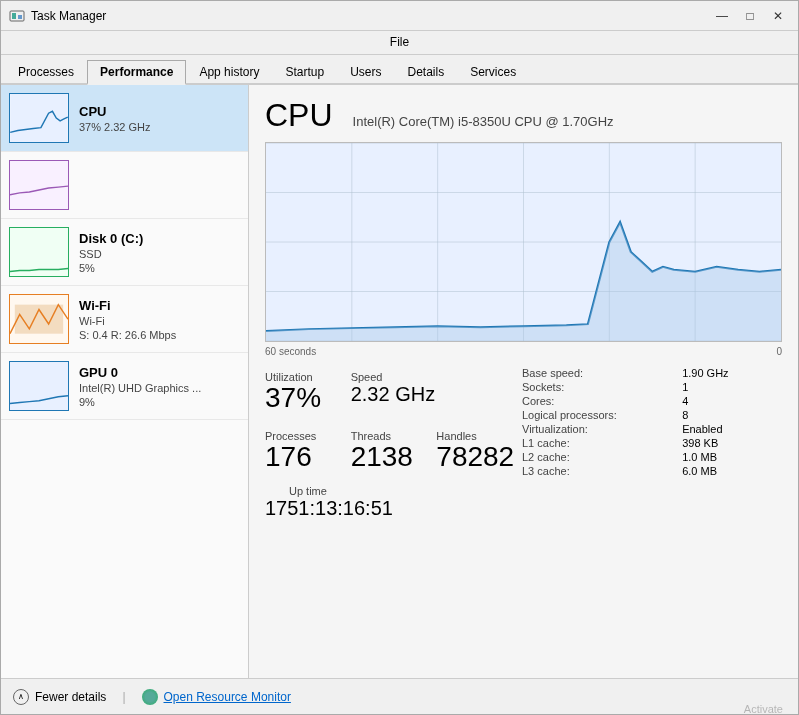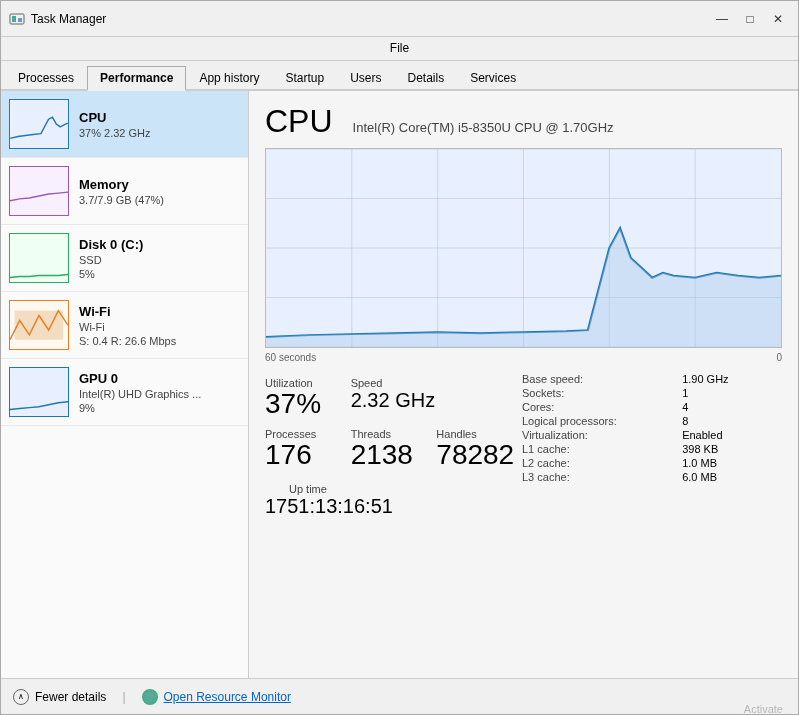--- a/index.html
+++ b/index.html
@@ -1,20 +1,20 @@
 <!DOCTYPE html>
 <html><head>
   <meta charset="utf-8">
   <style>
     * { box-sizing: border-box; margin: 0; padding: 0; }
     body { font-family: 'Segoe UI', Tahoma, sans-serif; font-size: 12px; background: #f0f0f0; }
 
     .window { width: 799px; height: 715px; background: #f0f0f0; border: 1px solid #aaa; display: flex; flex-direction: column; }
 
-    .title-bar { background: #f0f0f0; display: flex; align-items: center; justify-content: space-between; padding: 6px 8px; border-bottom: 1px solid #ccc; height: 36px; }
+    .title-bar { background: #f0f0f0; display: flex; align-items: center; justify-content: space-between; padding: 6px 8px; border-bottom: 1px solid #ccc; height: 30px; }
     .title-bar-left { display: flex; align-items: center; gap: 6px; }
     .title-bar-icon { width: 16px; height: 16px; background: #4a9; display: inline-block; }
     .title-bar-title { font-size: 12px; color: #000; }
     .title-bar-controls { display: flex; gap: 4px; }
     .title-bar-btn { width: 24px; height: 18px; border: none; background: transparent; cursor: pointer; font-size: 12px; display: flex; align-items: center; justify-content: center; color: #333; }
 
     .menu-bar { display: flex; align-items: center; padding: 2px 4px; background: #f0f0f0; border-bottom: 1px solid #ccc; height: 24px; flex-direction: column; }
     .menu-item { padding: 2px 8px; cursor: pointer; font-size: 12px; color: #000; }
 
     .tab-bar { display: flex; align-items: flex-end; background: #f0f0f0; border-bottom: 2px solid #ccc; height: 30px; padding: 0 4px; }
@@ -125,24 +125,20 @@
         </div>
       </div>
 
       <div class="sidebar-item">
         <div class="sidebar-thumb thumb-memory">
           <svg viewBox="0 0 60 50" xmlns="http://www.w3.org/2000/svg">
             <rect width="60" height="50" fill="#f9f0ff"></rect>
             <polyline points="0,35 10,33 20,32 30,30 40,28 50,27 60,26" fill="none" stroke="#9b59b6" stroke-width="1.5"></polyline>
           </svg>
         </div>
-        <div class="sidebar-info">
-          <span class="sidebar-name">Memory</span>
-          <span class="sidebar-detail">3.7/7.9 GB (47%)</span>
-        </div>
       </div>
 
       <div class="sidebar-item">
         <div class="sidebar-thumb thumb-disk">
           <svg viewBox="0 0 60 50" xmlns="http://www.w3.org/2000/svg">
             <rect width="60" height="50" fill="#f0fff4"></rect>
             <polyline points="0,45 10,44 20,44 30,43 40,43 50,43 60,42" fill="none" stroke="#27ae60" stroke-width="1.5"></polyline>
           </svg>
         </div>
         <div class="sidebar-info">
@@ -216,21 +212,21 @@
         <div class="chart-labels">
           <span>60 seconds</span>
           <span>0</span>
         </div>
       </div>
 
       <div style="display:flex; gap:0;">
 
         <div style="flex:1;">
 
-          <div style="display:grid; grid-template-columns:1fr 1fr 1fr; margin-bottom:0;">
+          <div style="display:grid; grid-template-columns:1fr 1fr 1fr; margin-bottom:8px;">
             <div class="stat-block">
               <div class="stat-label">Utilization</div>
               <div class="stat-value">37%</div>
             </div>
             <div class="stat-block">
               <div class="stat-label">Speed</div>
               <div class="stat-value medium">2.32 GHz</div>
             </div>
 
           </div>

